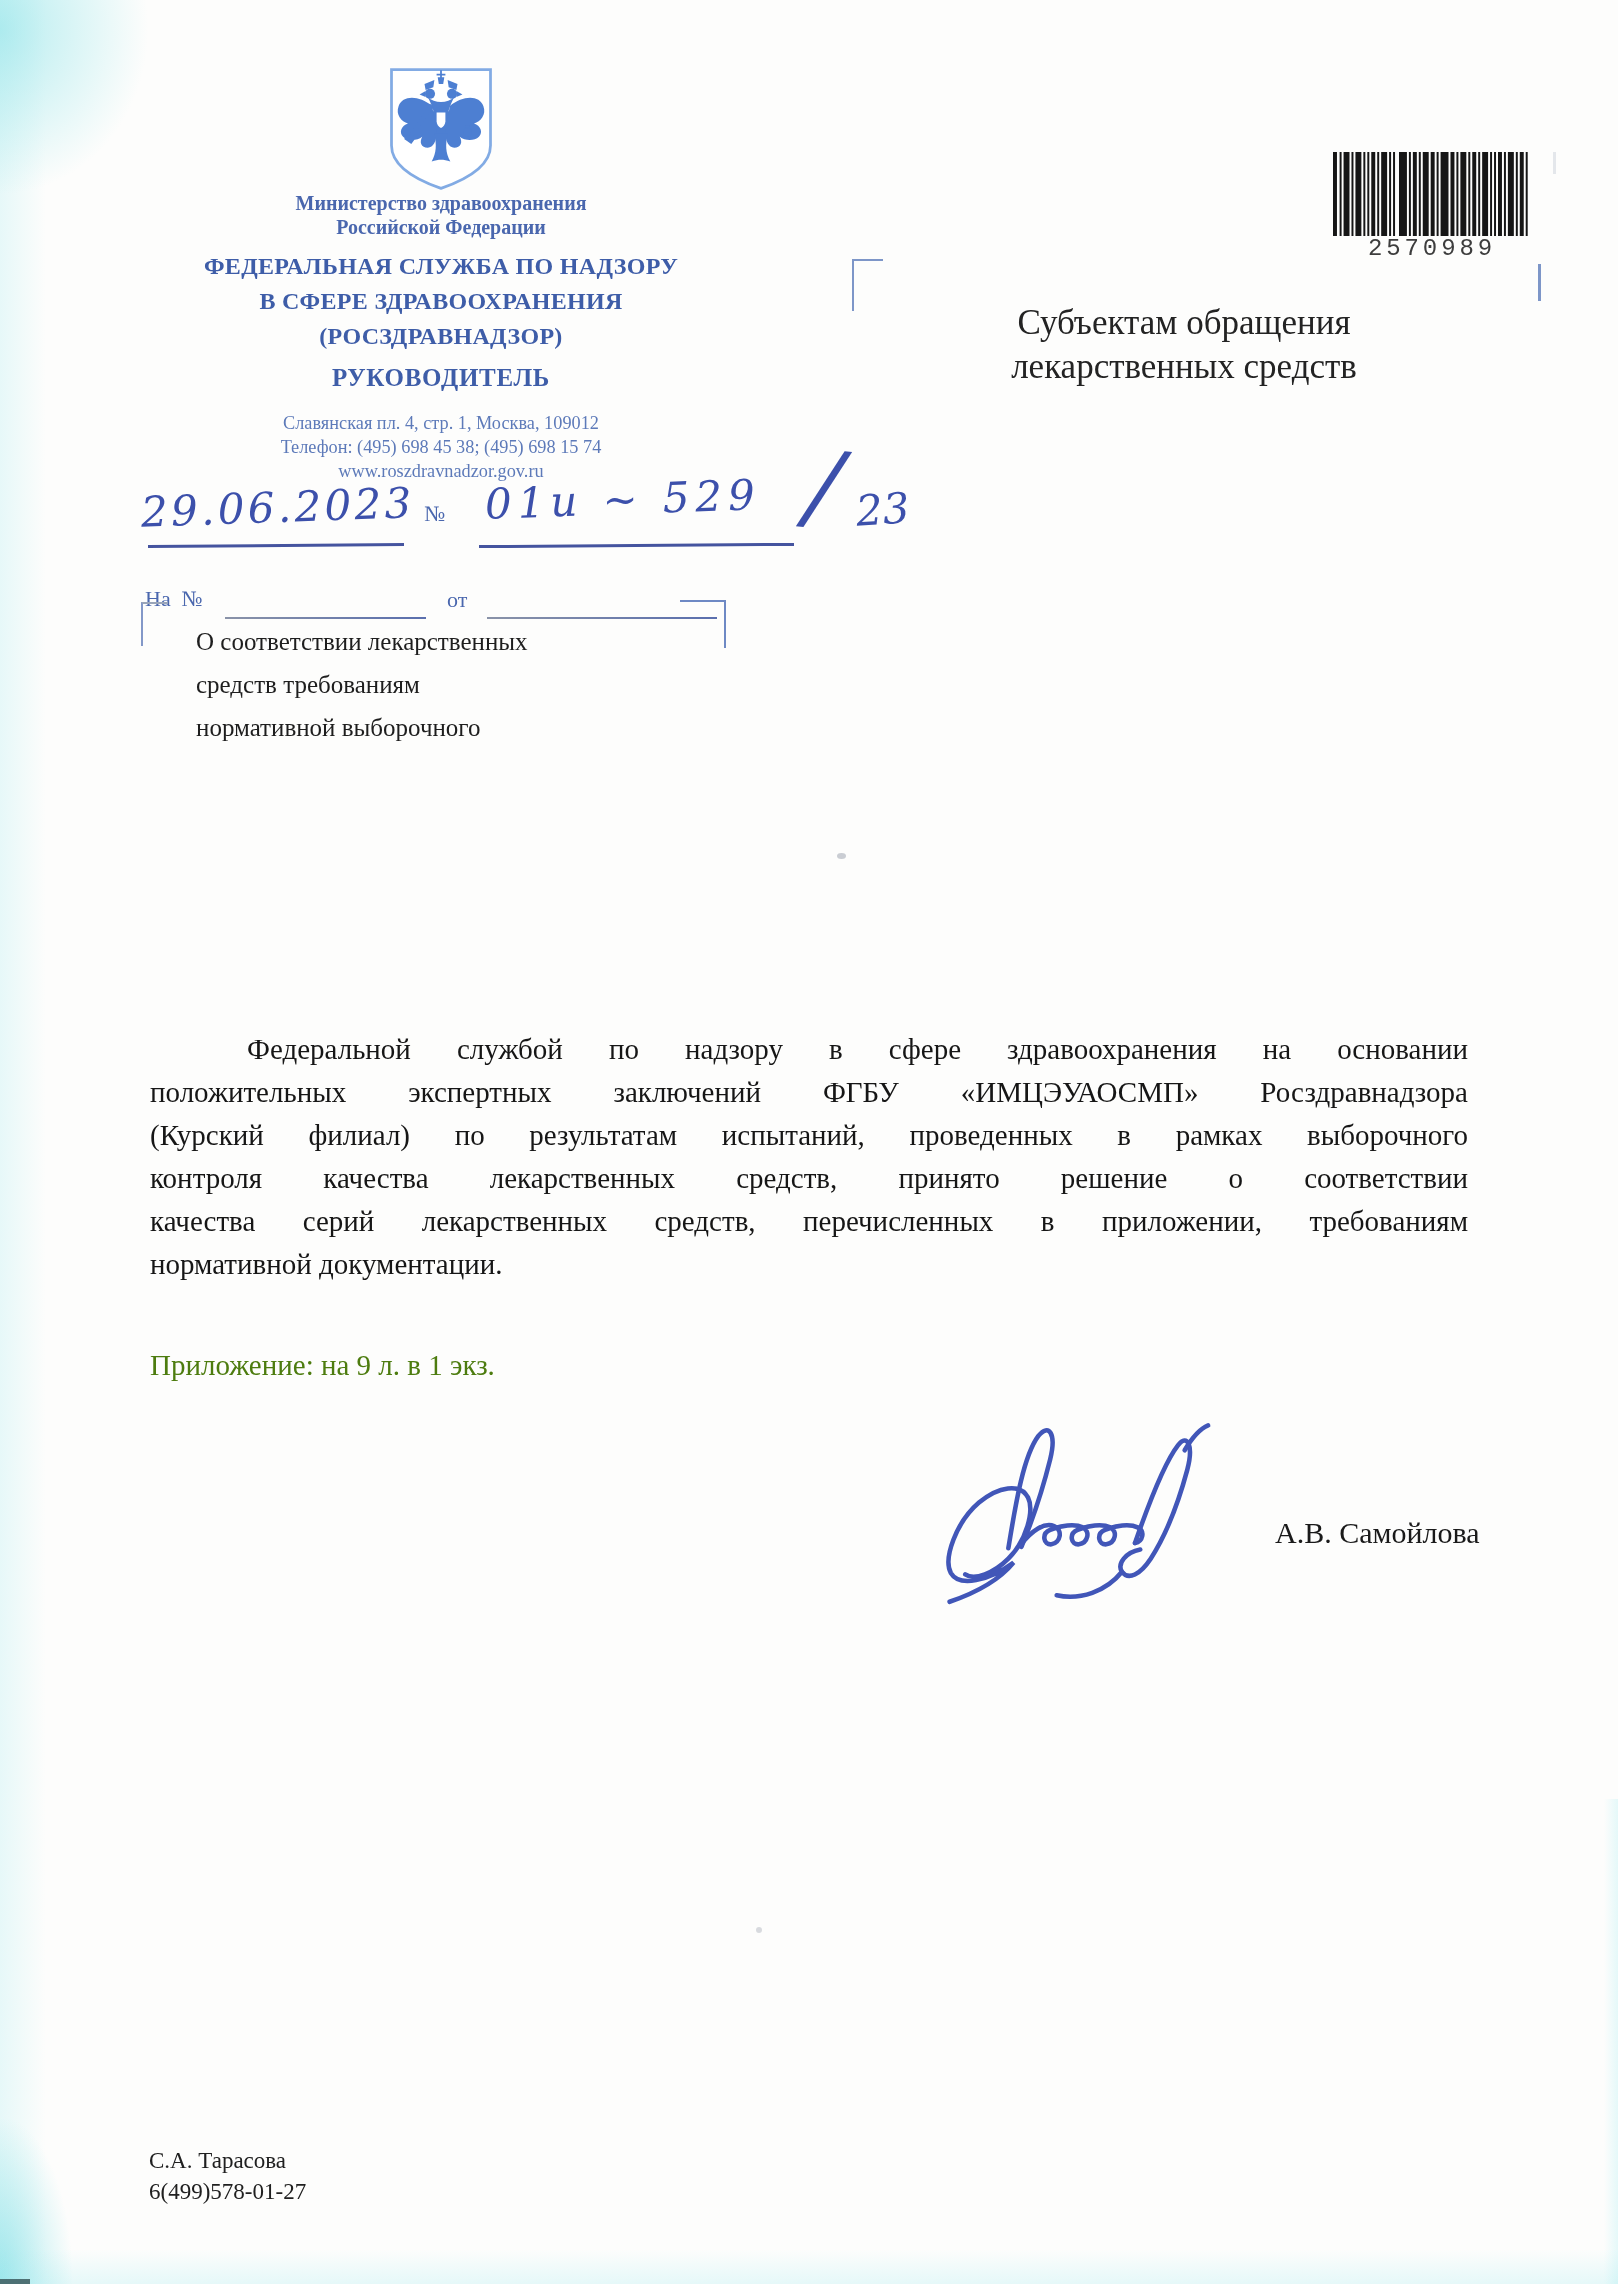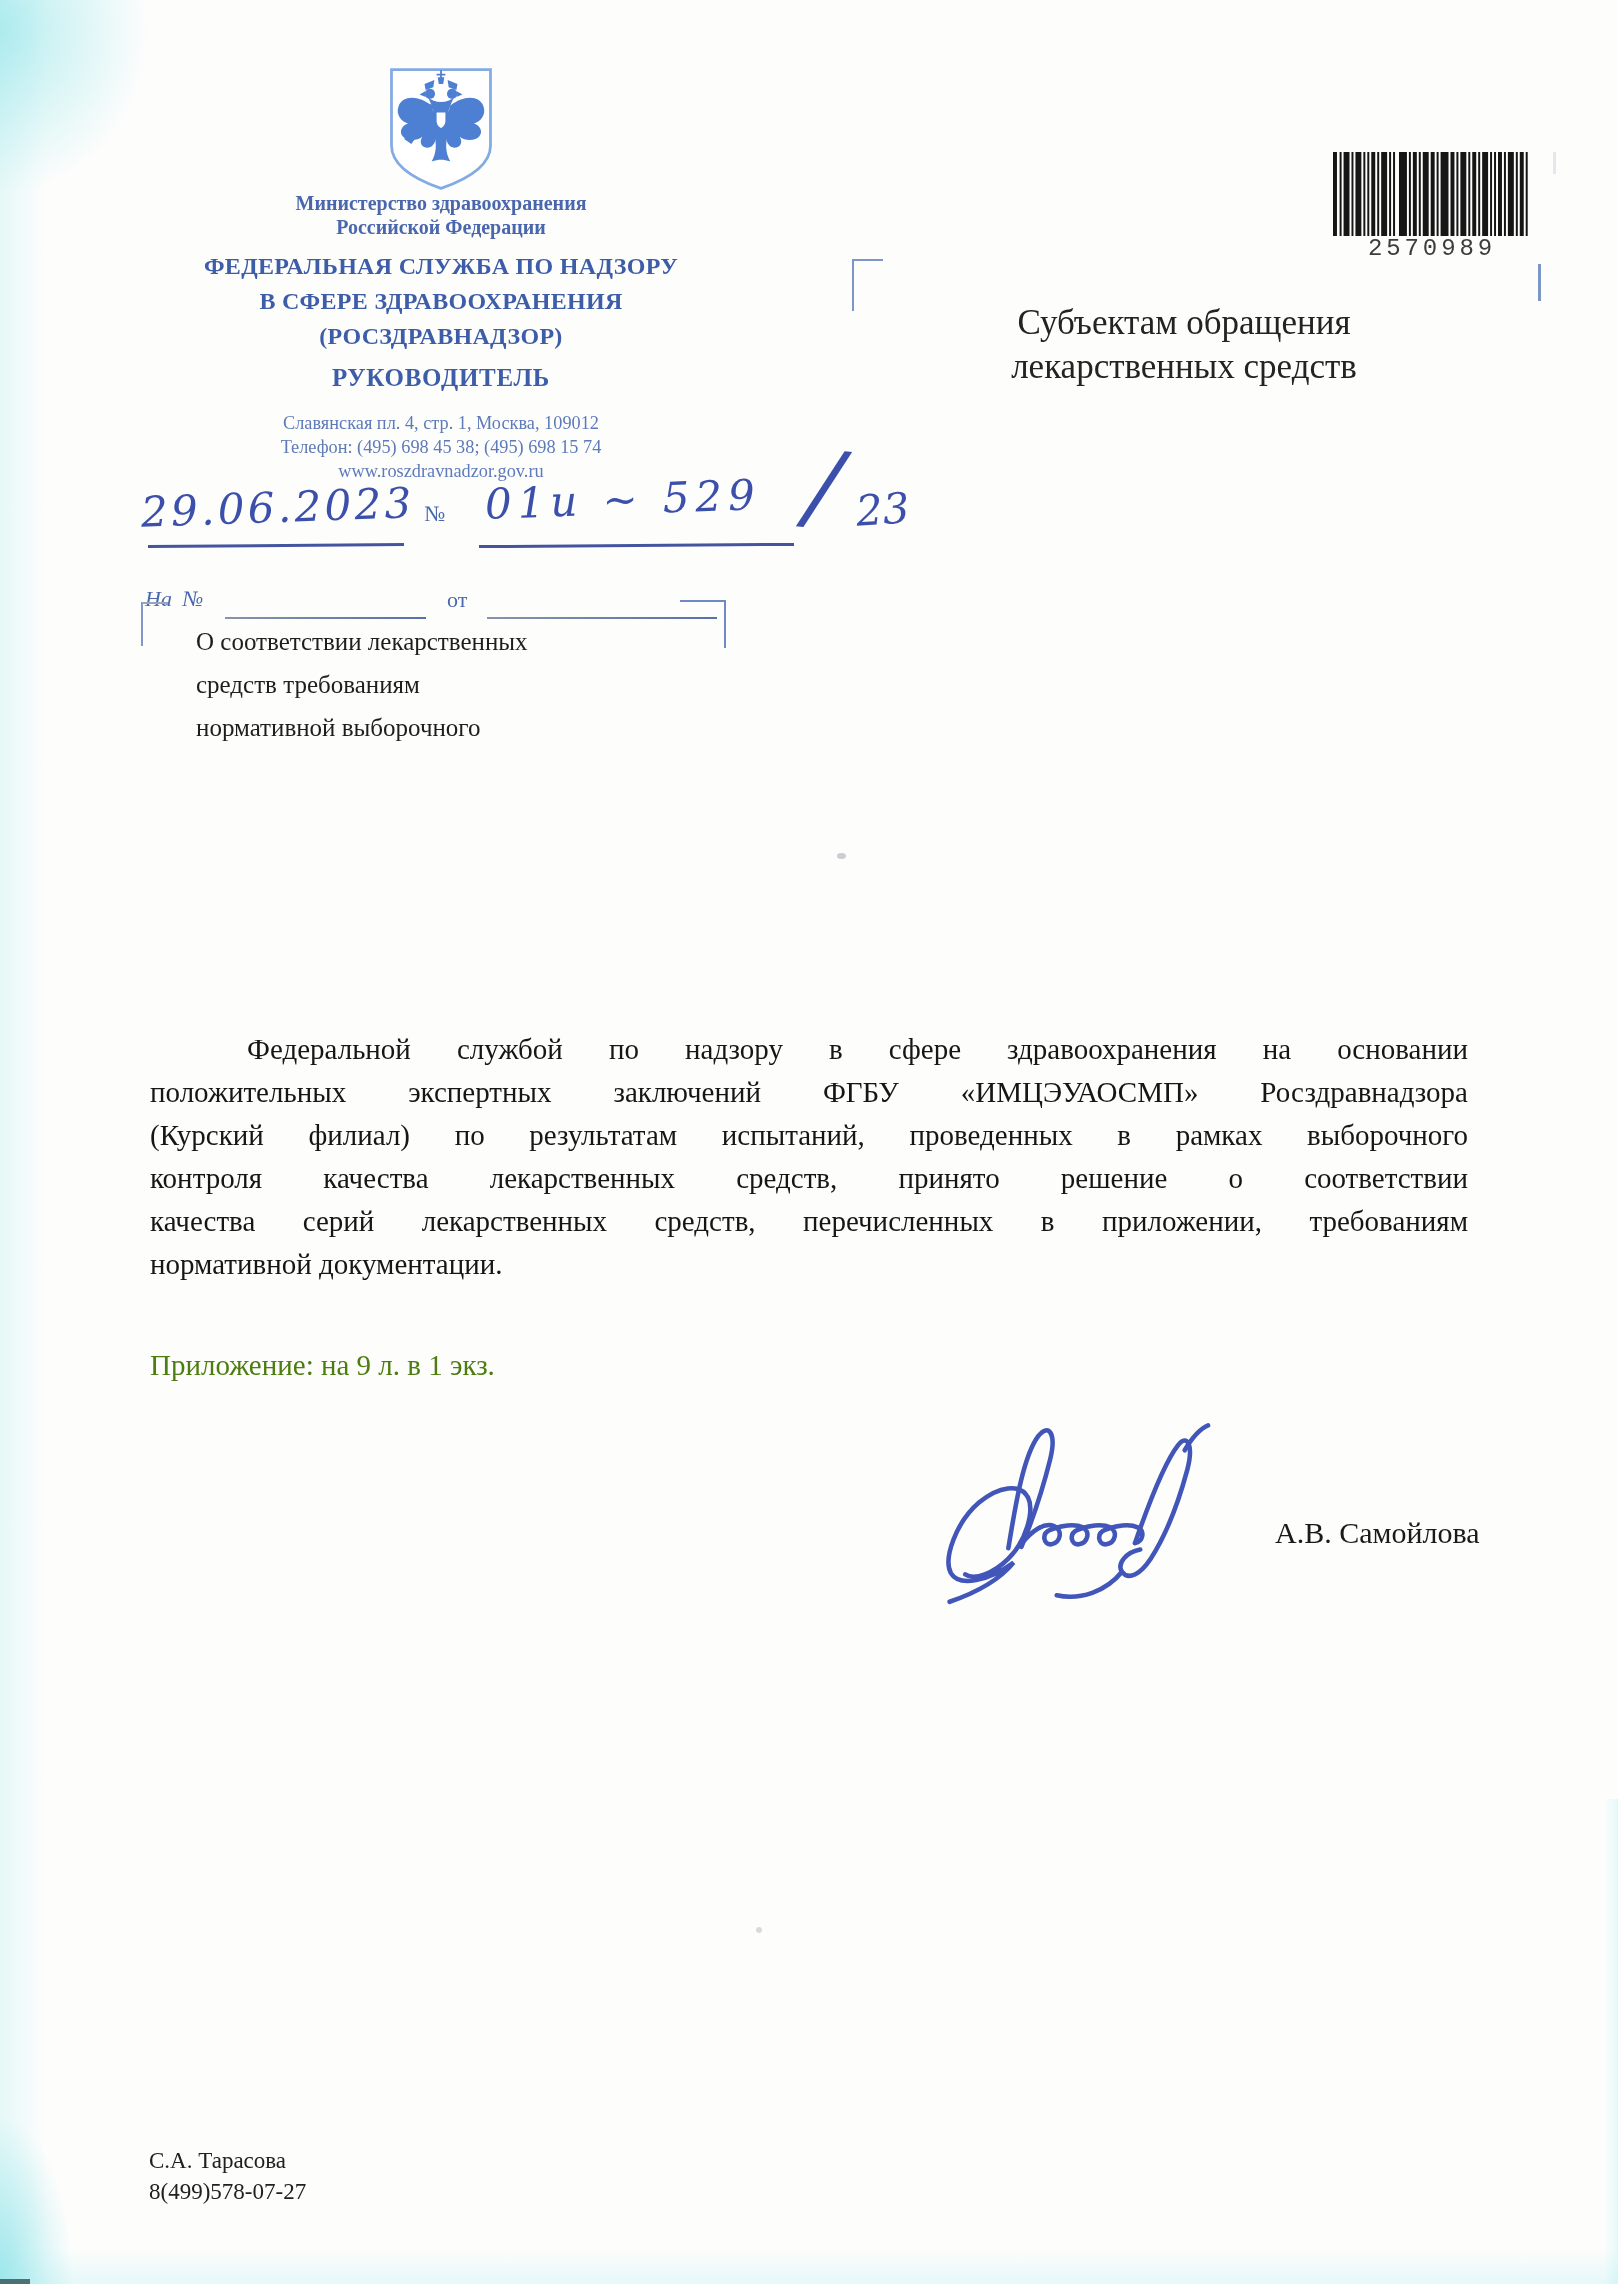--- a/index.html
+++ b/index.html
@@ -33,21 +33,21 @@
   .hw{position:absolute;font-style:italic;color:#3c50ab;font-family:"DejaVu Serif",serif;}
   .hw-date{left:141px;top:483px;font-size:42px;letter-spacing:3.3px;transform:rotate(-2deg);}
   .num-label{position:absolute;left:424px;top:501px;font-size:22px;color:#4a67ae;}
   .hw-number{left:485px;top:475px;font-size:42px;letter-spacing:5.9px;transform:rotate(-2deg);}
   .hw-slash{left:808px;top:430px;font-size:97px;transform:rotate(6deg);font-weight:normal;}
   .hw-year{left:856px;top:485px;font-size:42px;transform:rotate(-4deg);}
   .rule{position:absolute;background:#45549f;height:2.6px;}
   .rule-date{left:148px;top:544px;width:256px;transform:rotate(-.4deg);}
   .rule-number{left:479px;top:544px;width:315px;transform:rotate(-.4deg);}
   .ref-label{position:absolute;font-size:22px;color:#4a67ae;word-spacing:5.2px;}
-  .ref-na{left:145px;top:586px;font-style:italic;}
+  .ref-na{left:145px;top:586px;}
   .ref-ot{left:447px;top:587px;}
   .rule-thin{position:absolute;height:2px;background:linear-gradient(to right,#8a93a8,#5a6fae);}
   .rule-na{left:225px;top:617px;width:201px;}
   .rule-ot{left:487px;top:617px;width:230px;}
   
   .corner{position:absolute;}
   .c-subj-left{left:141px;top:602px;width:25px;height:42px;border-top:2.6px solid #9aa5b8;border-left:2.6px solid #8398c8;}
   .c-subj-right{left:680px;top:600px;width:44px;height:46px;border-top:2.6px solid #6e89c4;border-right:2.6px solid #6e89c4;}
   .c-recip-left{left:852px;top:259px;width:29px;height:50px;border-top:2.6px solid #7d96c8;border-left:2.6px solid #7d96c8;}
   .c-recip-right{left:1538px;top:264px;width:2.6px;height:37px;background:#7d96c8;}
@@ -213,17 +213,17 @@
       <path d="M168,246 C186,222 206,210 220,216 C234,222 230,242 216,244 C204,245 200,228 214,222 C230,215 252,212 264,218 C276,224 272,242 258,244 C246,245 242,228 256,222 C272,215 294,212 306,218 C318,224 314,242 300,244 C288,245 284,228 298,222 C314,215 336,212 348,218 C360,224 356,240 344,242"></path>
       <path d="M344,242 C362,190 388,120 410,92 C424,74 434,92 424,130 C410,182 390,232 368,266 C352,290 334,300 324,286 C316,274 330,256 352,252"></path>
       <path d="M324,286 C300,316 260,330 224,322"></path>
       <path d="M420,100 C432,80 446,66 456,62"></path>
     </svg>
   </div>
   <div class="signer">А.В. Самойлова</div>
 
   <div class="footer">
     <div>С.А. Тарасова</div>
-    <div>8(499)578-07-27</div>
+    <div>6(499)578-01-27</div>
   </div>
 
 </div>
 
 
 </body></html>

